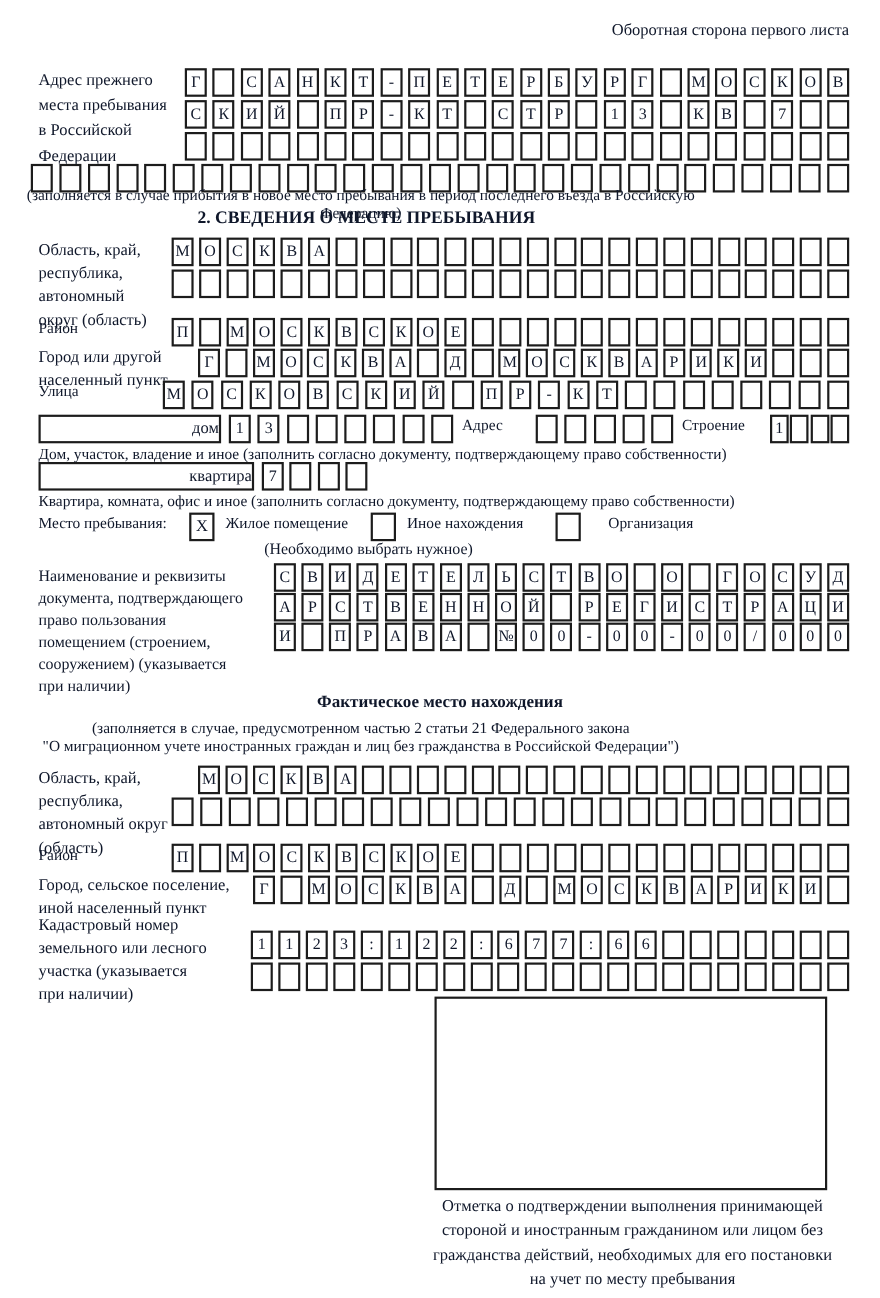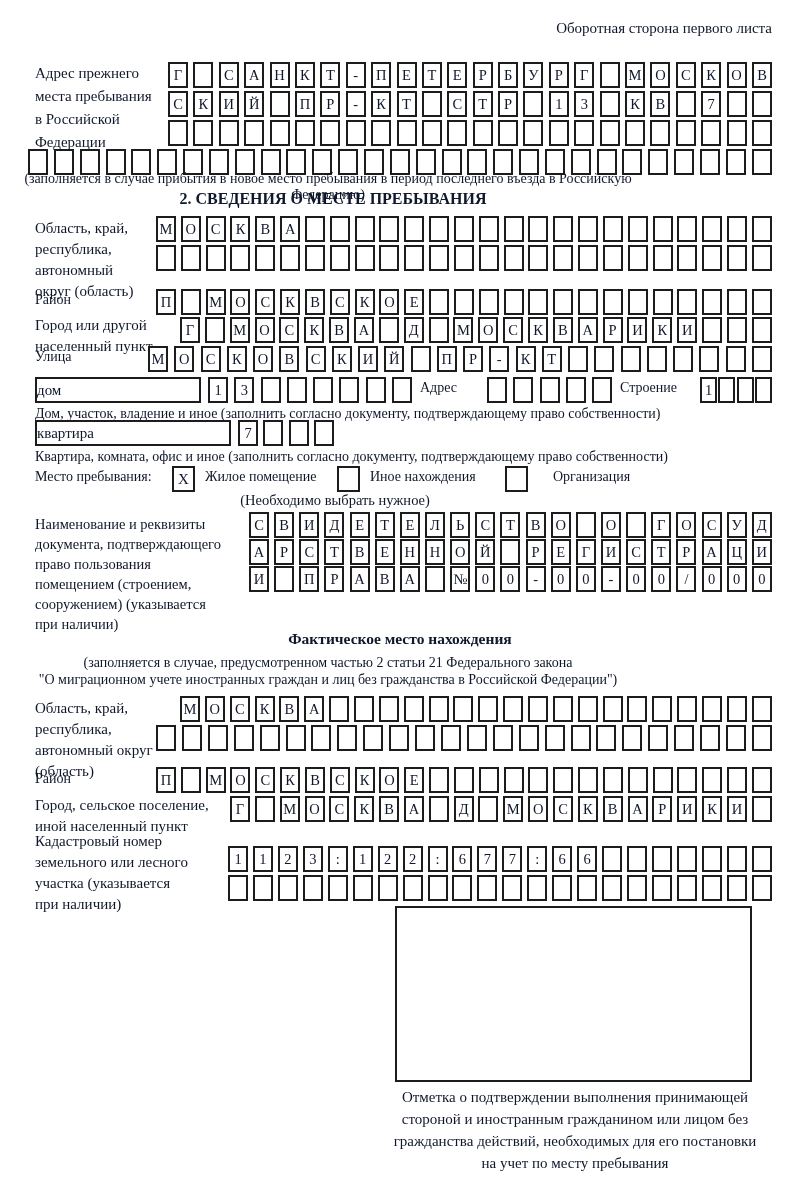--- a/index.html
+++ b/index.html
@@ -22,21 +22,21 @@
   .sec-title { position:absolute; left:0; width:666px; text-align:center; font-size:16px; font-weight:bold; }
   .sub-title { position:absolute; left:0; width:800px; text-align:center; font-size:15.5px; font-weight:bold; }
   .cellrow { position:absolute; display:flex; justify-content:space-between; height:26px; }
   .cell {
     width:20px; height:26px; border:2px solid #1c1c1c; background:#fff;
     text-align:center; font-size:14.5px; line-height:22px; flex:0 0 auto;
   }
   .cellrow.narrow .cell { width:17px; }
   .labelbox {
     position:absolute; height:26px; border:2px solid #1c1c1c; background:#fff;
-    text-align:left; font-size:15px; line-height:22px;
+    text-align:right; font-size:15px; line-height:22px;
   }
   .checkbox {
     position:absolute; width:23px; height:26px; border:2px solid #1c1c1c;
     text-align:center; font-size:15px; line-height:22px; background:#fff;
   }
   .stampbox { position:absolute; border:2px solid #1c1c1c; background:#fff; }
   .caption { position:absolute; font-size:15px; line-height:22px; text-align:center; }
 </style>
 </head>
 <body>

